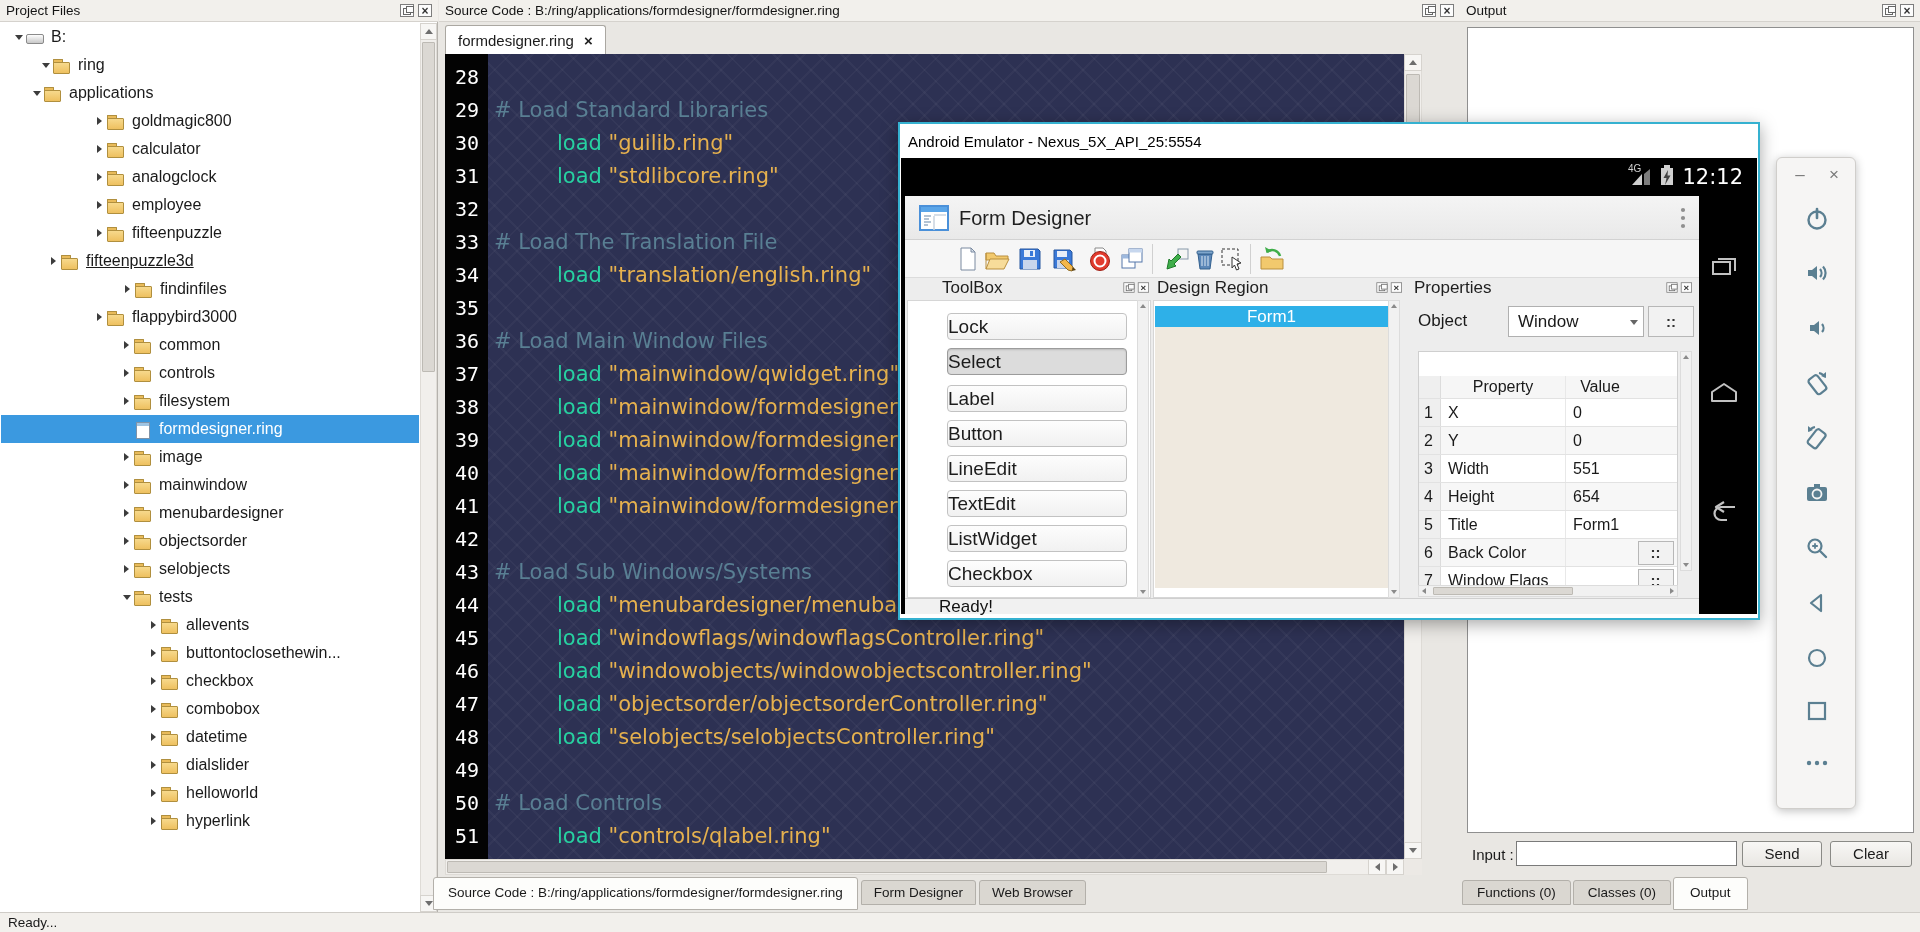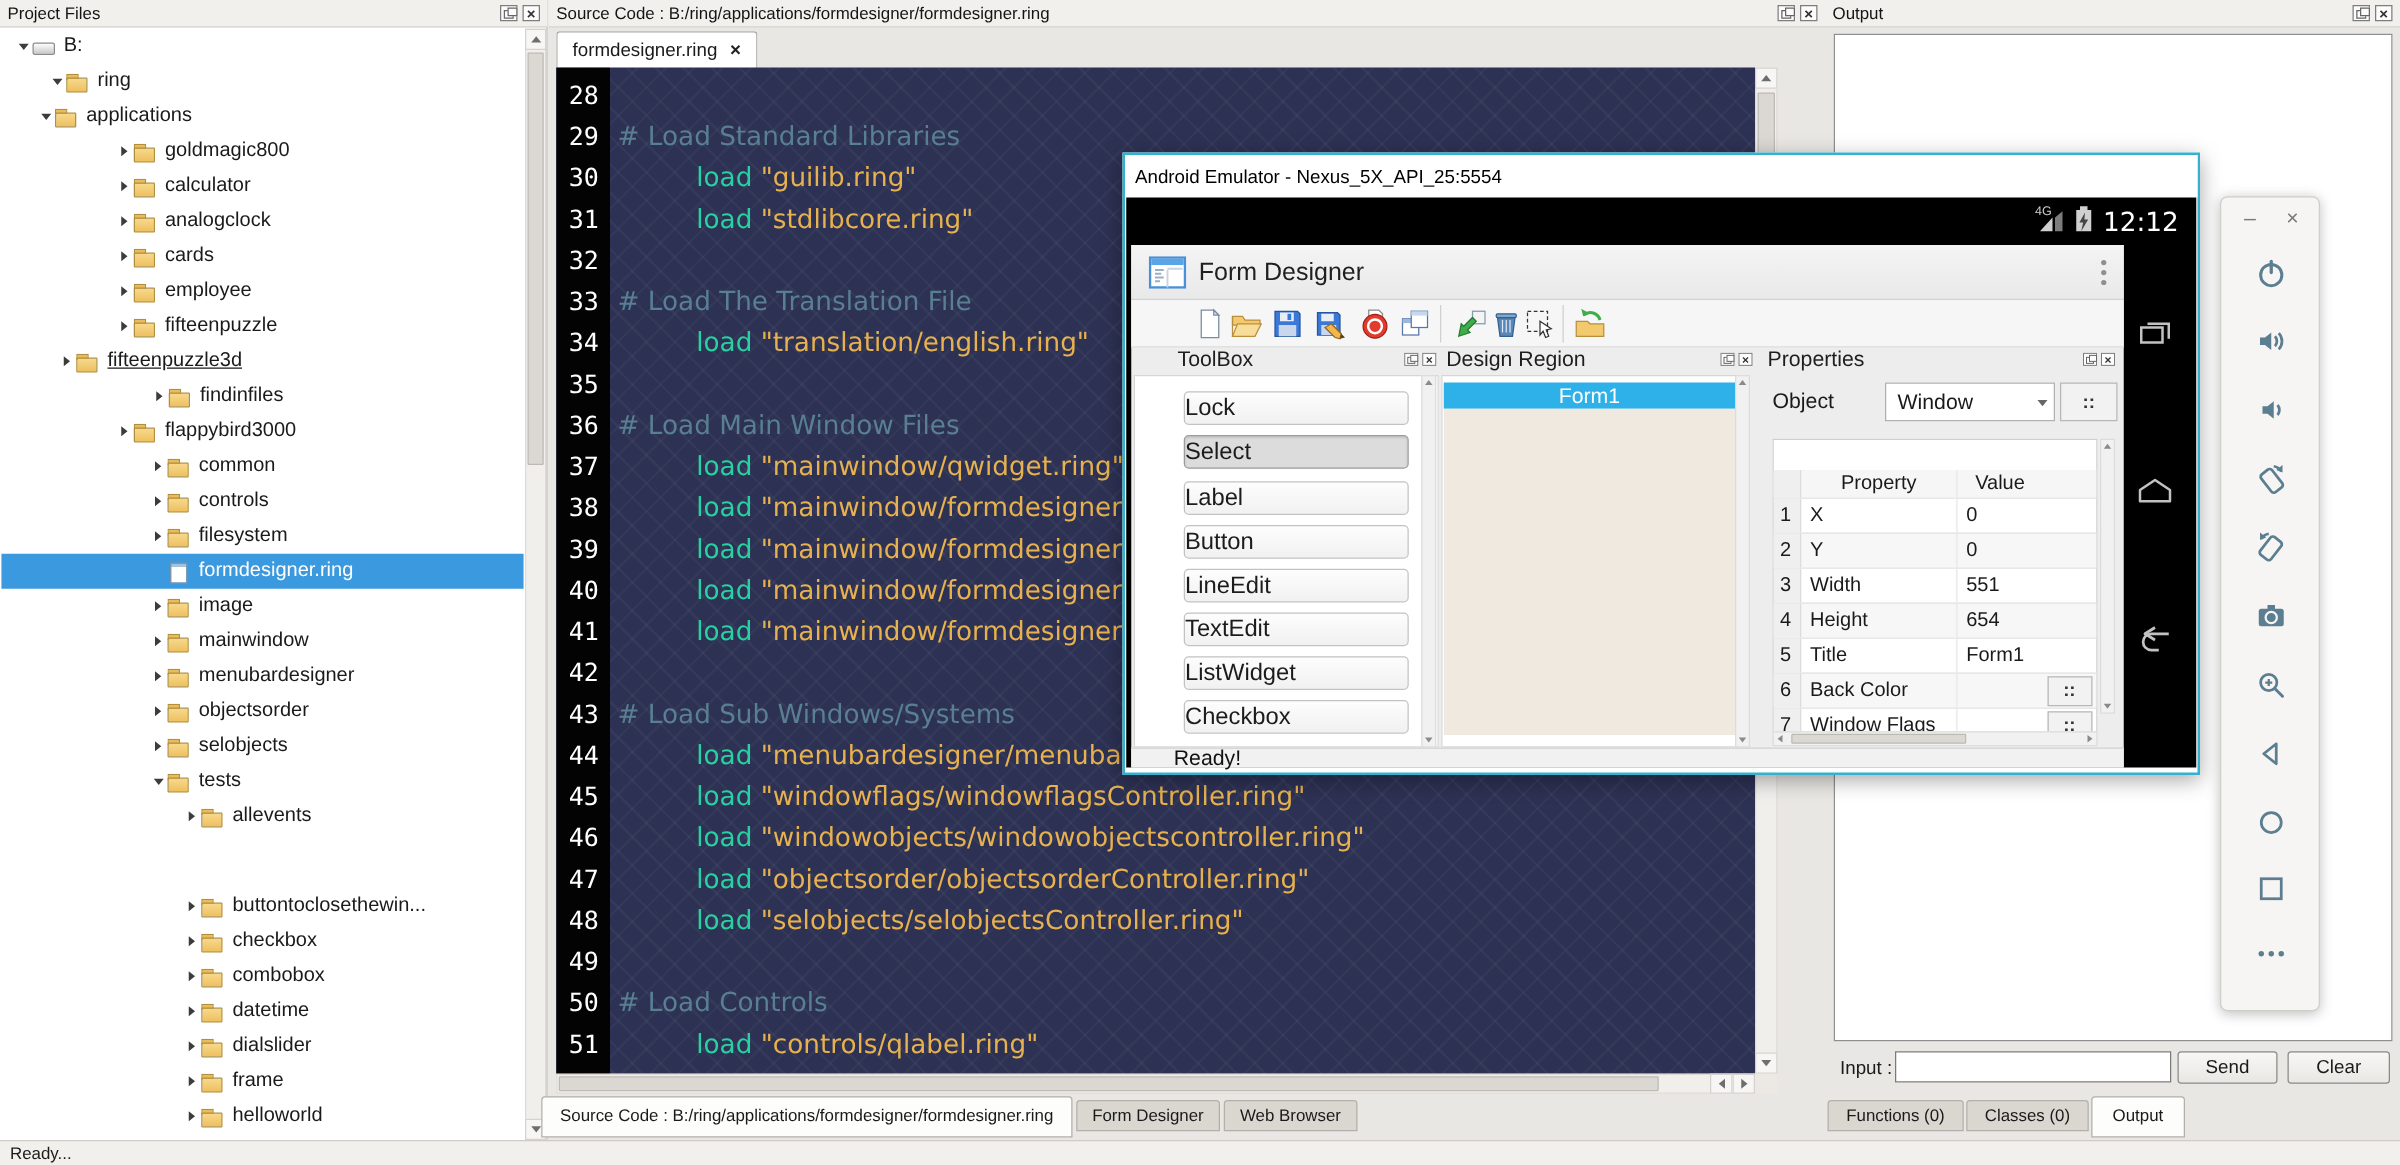--- a/index.html
+++ b/index.html
@@ -173,25 +173,20 @@
         <span>calculator</span>
       </div>
       <div class="trow" style="padding-left: 91px;">
         <span class="arr c"></span>
         <span class="ti folder"></span>
         <span>analogclock</span>
       </div>
       <div class="trow" style="padding-left: 91px;">
         <span class="arr c"></span>
         <span class="ti folder"></span>
-        <span>cards</span>
-      </div>
-      <div class="trow" style="padding-left: 91px;">
-        <span class="arr c"></span>
-        <span class="ti folder"></span>
         <span>employee</span>
       </div>
       <div class="trow" style="padding-left: 91px;">
         <span class="arr c"></span>
         <span class="ti folder"></span>
         <span>fifteenpuzzle</span>
       </div>
       <div class="trow" style="padding-left: 45px; text-decoration: underline;">
         <span class="arr c"></span>
         <span class="ti folder"></span>
@@ -255,21 +250,21 @@
       <div class="trow" style="padding-left: 118px;">
         <span class="arr o"></span>
         <span class="ti folder"></span>
         <span>tests</span>
       </div>
       <div class="trow" style="padding-left: 145px;">
         <span class="arr c"></span>
         <span class="ti folder"></span>
         <span>allevents</span>
       </div>
-      <div class="trow" style="padding-left: 145px; margin-top: 44px;">
+      <div class="trow" style="padding-left: 145px;">
         <span class="arr c"></span>
         <span class="ti folder"></span>
         <span>buttontoclosethewin...</span>
       </div>
       <div class="trow" style="padding-left: 145px;">
         <span class="arr c"></span>
         <span class="ti folder"></span>
         <span>checkbox</span>
       </div>
       <div class="trow" style="padding-left: 145px;">
@@ -279,25 +274,20 @@
       </div>
       <div class="trow" style="padding-left: 145px;">
         <span class="arr c"></span>
         <span class="ti folder"></span>
         <span>datetime</span>
       </div>
       <div class="trow" style="padding-left: 145px;">
         <span class="arr c"></span>
         <span class="ti folder"></span>
         <span>dialslider</span>
-      </div>
-      <div class="trow" style="padding-left: 145px;">
-        <span class="arr c"></span>
-        <span class="ti folder"></span>
-        <span>frame</span>
       </div>
       <div class="trow" style="padding-left: 145px;">
         <span class="arr c"></span>
         <span class="ti folder"></span>
         <span>helloworld</span>
       </div>
       <div class="trow" style="padding-left: 145px;">
         <span class="arr c"></span>
         <span class="ti folder"></span>
         <span>hyperlink</span>

